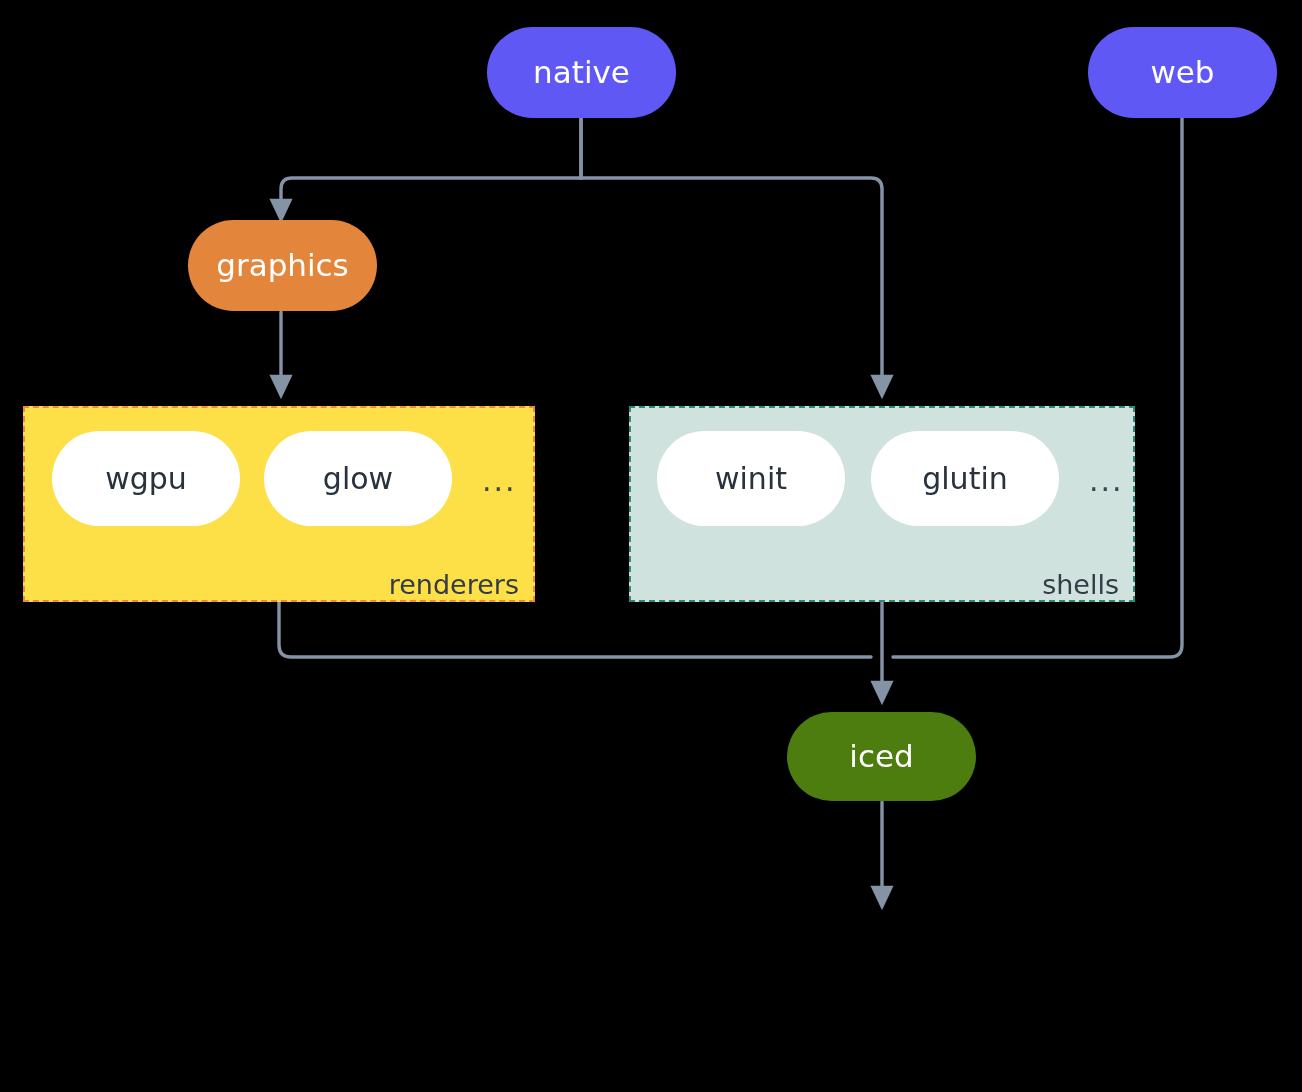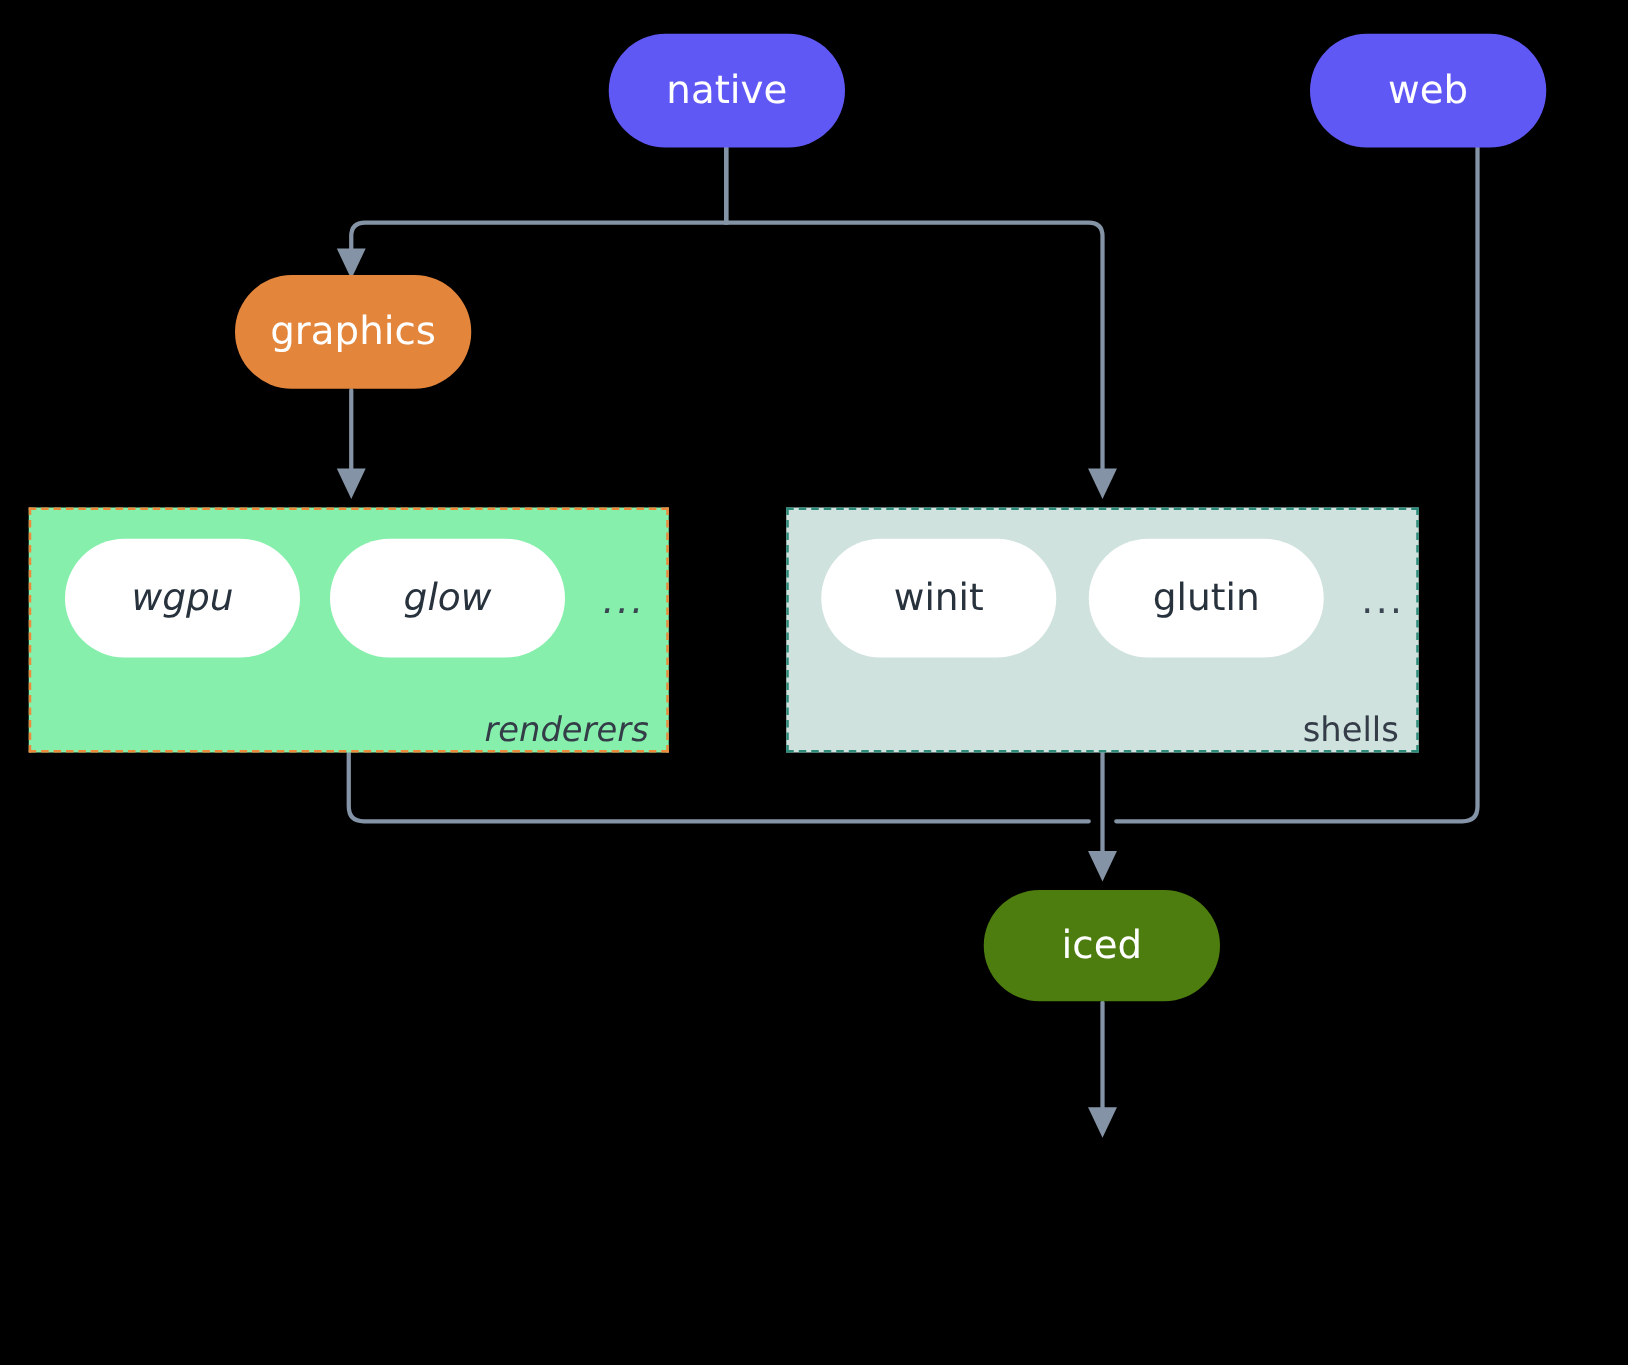--- a/index.html
+++ b/index.html
@@ -51,23 +51,22 @@
     background: #D3E6F8;
     border: 2px solid #2C90E5;
     color: #31404E;
     font-size: 30px;
     flex-direction: column;
   }
   .group {
     position: absolute;
   }
   .group-renderers {
-    background: #86efac;
+    background: #fde047;
     border: 2px dashed #EE8A3C;
-    font-style: italic;
   }
   .group-shells {
     background: #CFE2DE;
     border: 2px dashed #2E8B7A;
   }
   .group-label {
     position: absolute;
     right: 14px;
     bottom: 0;
     font-size: 27px;
@@ -115,21 +114,21 @@
 
     <path d="M 882 602 L 882 693" fill="none" stroke="#8494A6" stroke-width="3.4" stroke-linecap="round" marker-end="url(#arrowhead)"></path>
 
     <path d="M 882 802 L 882 898" fill="none" stroke="#8494A6" stroke-width="3.4" stroke-linecap="round" marker-end="url(#arrowhead)"></path>
   </svg>
 
   <div class="node pill node-native" style="left:487px; top:27px; width:189px; height:91px;">
     <span>native</span>
   </div>
 
-  <div class="node pill node-web" style="left:1048px; top:27px; width:189px; height:91px;">
+  <div class="node pill node-web" style="left:1088px; top:27px; width:189px; height:91px;">
     <span>web</span>
   </div>
 
   <div class="node pill node-graphics" style="left:188px; top:220px; width:189px; height:91px;">
     <span>graphics</span>
   </div>
 
   <div class="group group-renderers" style="left:23px; top:406px; width:512px; height:196px;">
     <div class="leaf-pill" style="left:27px; top:23px; width:188px; height:95px;">
       <span>wgpu</span>

